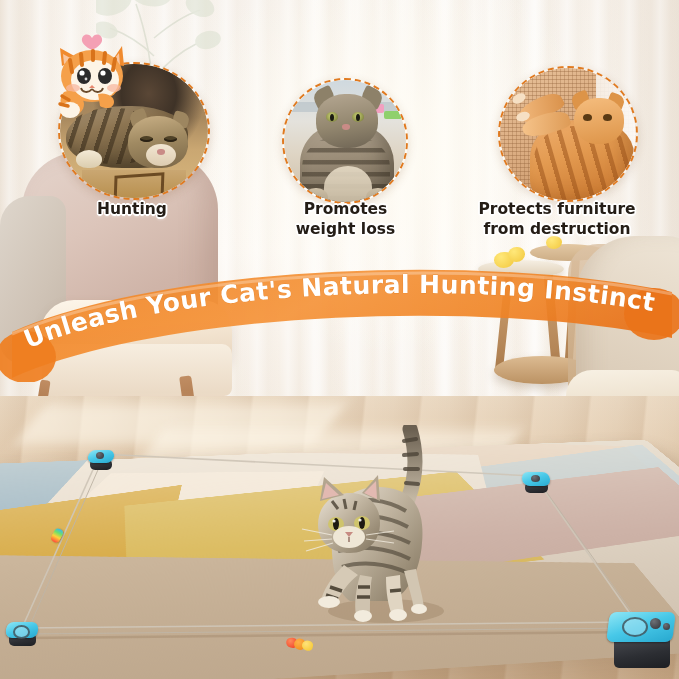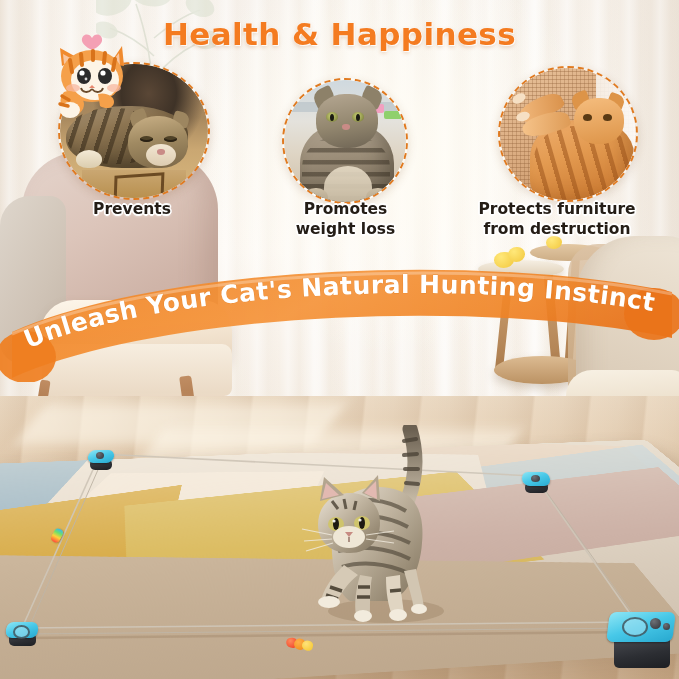--- a/index.html
+++ b/index.html
@@ -706,24 +706,23 @@
     <ellipse cx="66" cy="56" rx="7" ry="4" fill="#f7b8a0" opacity=".75"></ellipse>
     <path d="M16 60 C10 66 12 78 20 82 C28 86 36 80 36 72 C36 64 24 56 16 60Z" fill="#f5a04a"></path>
     <ellipse cx="22" cy="78" rx="10" ry="8" fill="#fdf4e6"></ellipse>
     <g stroke="#d9731a" stroke-width="3.4" stroke-linecap="round" fill="none">
       <path d="M14 64 L21 68"></path>
         <path d="M12 72 L20 74"></path>
     </g>
     <path d="M50 62 C58 60 66 64 66 70 C66 76 58 78 52 74Z" fill="#f5a04a"></path>
   </svg>
 
-  <div class="title">Health &amp; Happiness</div>
 
   <div class="cap cap1">
-    <div>Prevents</div>
+    <div>Hunting</div>
   </div>
   <div class="cap cap2">
     <div>Promotes</div>
     <div>weight loss</div>
   </div>
   <div class="cap cap3">
     <div>Protects furniture</div>
     <div>from destruction</div>
   </div>
 

